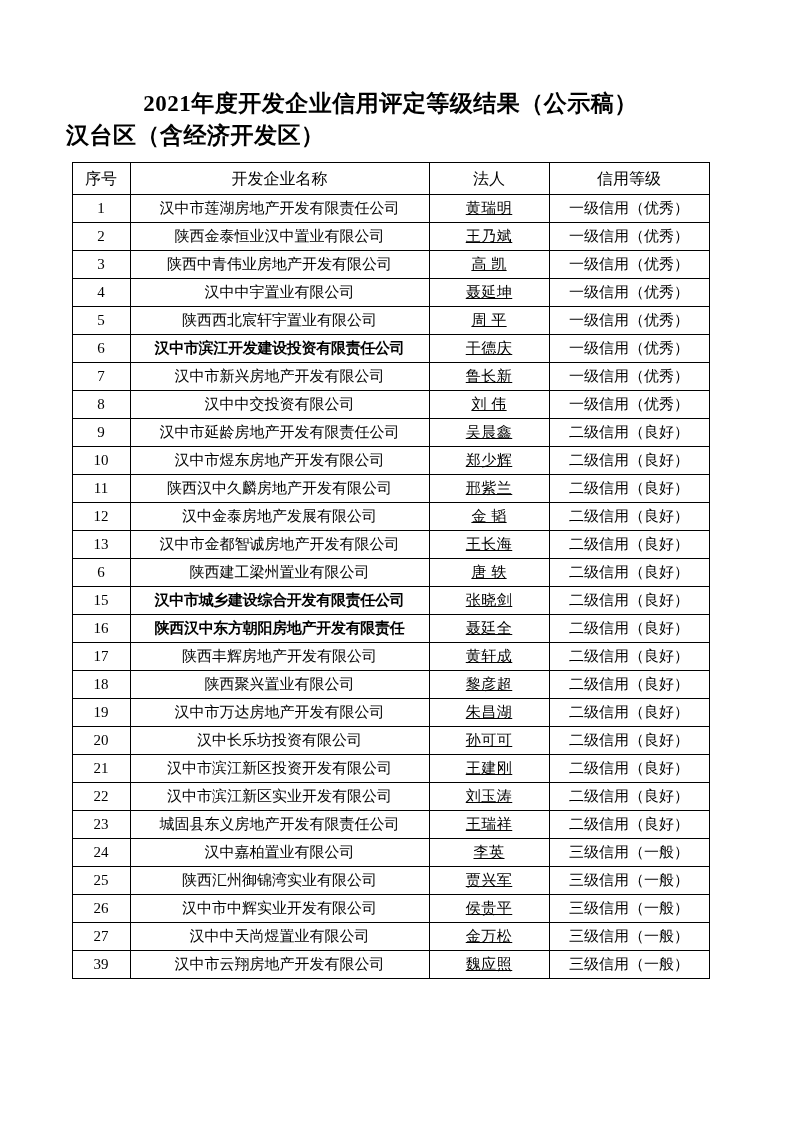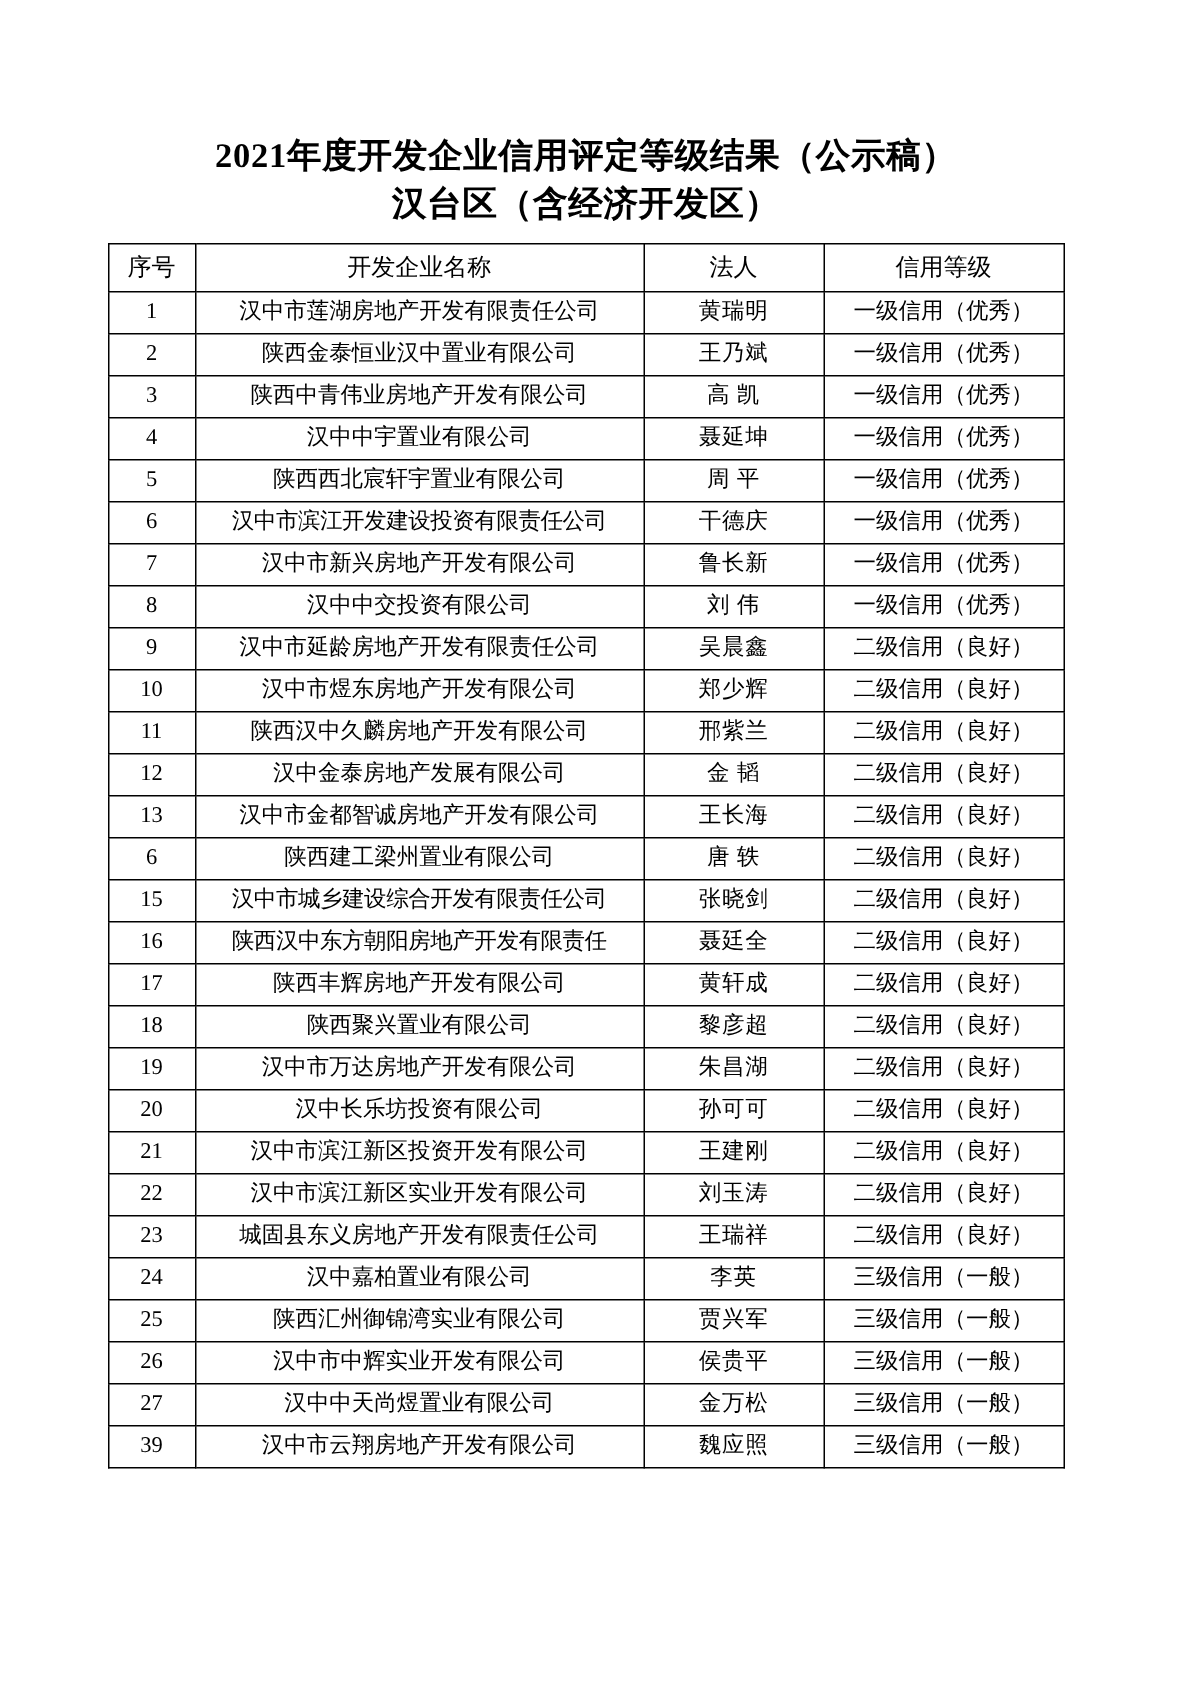--- a/index.html
+++ b/index.html
@@ -23,21 +23,21 @@
   .doc-title {
     text-align: center;
     font-size: 23px;
     font-weight: bold;
     line-height: 32px;
     letter-spacing: 0.5px;
     margin: 0;
     padding: 0;
   }
   .doc-subtitle {
-    text-align: center;
+    text-align: left;
     font-size: 23px;
     font-weight: bold;
     line-height: 32px;
     letter-spacing: 0.5px;
     margin: 0 0 10px 0;
     padding: 0;
   }
   table.result-table {
     border-collapse: collapse;
     width: 637px;
@@ -62,23 +62,23 @@
     height: 31px;
     margin-left: 32px;
   }
   col.c-index { width: 58px; }
   col.c-name  { width: 299px; }
   col.c-legal { width: 120px; }
   col.c-grade { width: 160px; }
 
   td.cell-index { font-size: 15px; }
   td.cell-name  { font-size: 15px; }
-  td.cell-legal { font-size: 15px; letter-spacing: 0.5px; }
+  td.cell-legal { font-size: 15px; letter-spacing: 0.5px; text-decoration: underline; }
   td.cell-grade { font-size: 15px; }
-  .tight { font-size: 14px; letter-spacing: -0.3px; }
+  .tight { font-size: 14px; letter-spacing: -0.3px; font-weight: bold; }
 </style>
 </head>
 <body>
 
 <div class="page">
 
   <h1 class="doc-title">2021年度开发企业信用评定等级结果（公示稿）</h1>
   <h2 class="doc-subtitle">汉台区（含经济开发区）</h2>
 
   <table class="result-table">

